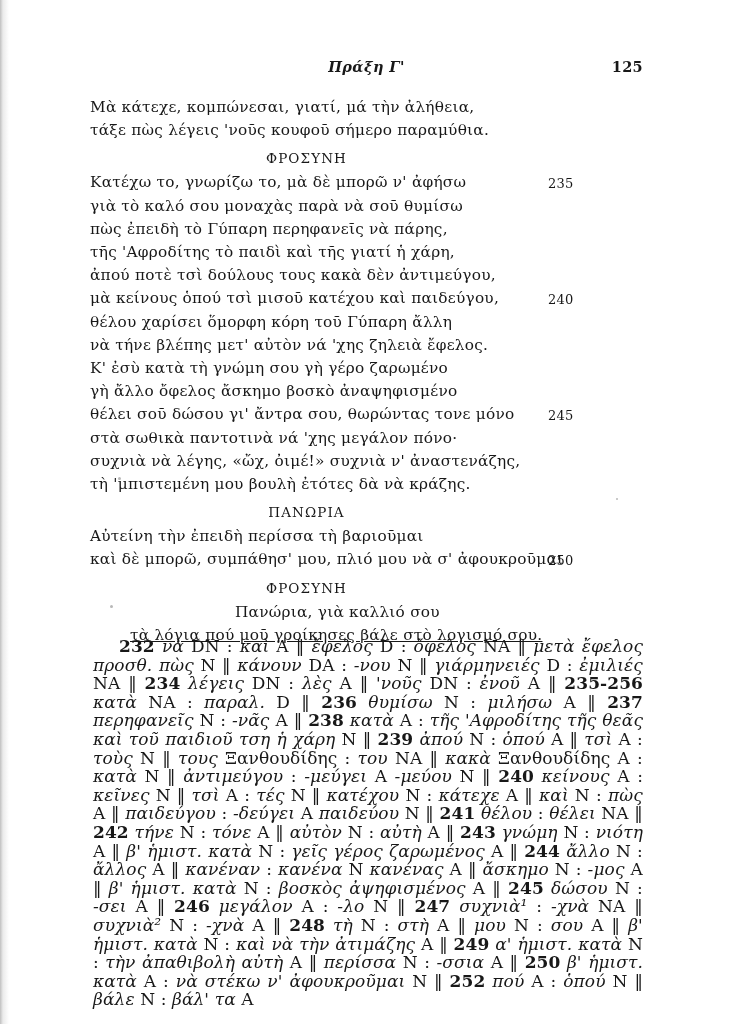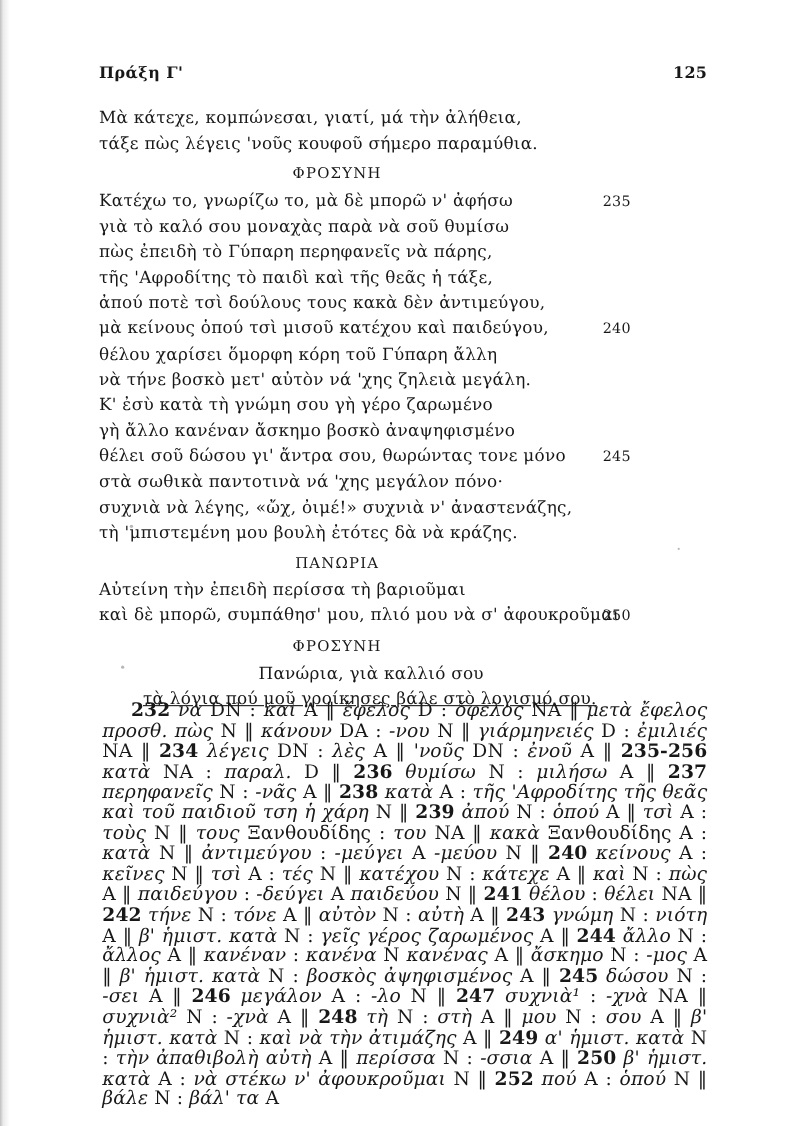--- a/index.html
+++ b/index.html
@@ -50,21 +50,22 @@
     left: 90px;
     top: 58px;
     width: 553px;
     height: 22px;
   }
   .rh-title {
     position: absolute;
     left: 0;
     top: 0;
     width: 553px;
-    text-align: left;
+    text-align: center;
+    font-style: italic;
     font-weight: bold;
     font-size: 14.5px;
     letter-spacing: 0.4px;
   }
   .rh-folio {
     position: absolute;
     right: 0;
     top: 0;
     font-weight: bold;
     font-size: 14.5px;
@@ -148,27 +149,27 @@
       <div class="verse-line"><span class="txt">Μὰ κάτεχε, κομπώνεσαι, γιατί, μά τὴν ἀλήθεια,</span><span class="lineno"></span></div>
       <div class="verse-line"><span class="txt">τάξε πὼς λέγεις 'νοῦς κουφοῦ σήμερο παραμύθια.</span><span class="lineno"></span></div>
     </div>
 
     <div class="speaker">ΦΡΟΣΥΝΗ</div>
 
     <div>
       <div class="verse-line"><span class="txt">Κατέχω το, γνωρίζω το, μὰ δὲ μπορῶ ν' ἀφήσω</span><span class="lineno">235</span></div>
       <div class="verse-line"><span class="txt">γιὰ τὸ καλό σου μοναχὰς παρὰ νὰ σοῦ θυμίσω</span><span class="lineno"></span></div>
       <div class="verse-line"><span class="txt">πὼς ἐπειδὴ τὸ Γύπαρη περηφανεῖς νὰ πάρης,</span><span class="lineno"></span></div>
-      <div class="verse-line"><span class="txt">τῆς 'Αφροδίτης τὸ παιδὶ καὶ τῆς θεᾶς ἡ τάξε,</span><span class="lineno"></span></div>
+      <div class="verse-line"><span class="txt">τῆς 'Αφροδίτης τὸ παιδὶ καὶ τῆς γιατί ἡ χάρη,</span><span class="lineno"></span></div>
       <div class="verse-line"><span class="txt">ἀπού ποτὲ τσὶ δούλους τους κακὰ δὲν ἀντιμεύγου,</span><span class="lineno"></span></div>
       <div class="verse-line"><span class="txt">μὰ κείνους ὁπού τσὶ μισοῦ κατέχου καὶ παιδεύγου,</span><span class="lineno">240</span></div>
       <div class="verse-line"><span class="txt">θέλου χαρίσει ὅμορφη κόρη τοῦ Γύπαρη ἄλλη</span><span class="lineno"></span></div>
-      <div class="verse-line"><span class="txt">νὰ τήνε βοσκὸ μετ' αὐτὸν νά 'χης ζηλειὰ μεγάλη.</span><span class="lineno"></span></div>
+      <div class="verse-line"><span class="txt">νὰ τήνε βλέπης μετ' αὐτὸν νά 'χης ζηλειὰ ἔφελος.</span><span class="lineno"></span></div>
       <div class="verse-line"><span class="txt">Κ' ἐσὺ κατὰ τὴ γνώμη σου γὴ γέρο ζαρωμένο</span><span class="lineno"></span></div>
-      <div class="verse-line"><span class="txt">γὴ ἄλλο κανέναν ἄσκημο βοσκὸ ἀναψηφισμένο</span><span class="lineno"></span></div>
+      <div class="verse-line"><span class="txt">γὴ ἄλλο ὄφελος ἄσκημο βοσκὸ ἀναψηφισμένο</span><span class="lineno"></span></div>
       <div class="verse-line"><span class="txt">θέλει σοῦ δώσου γι' ἄντρα σου, θωρώντας τονε μόνο</span><span class="lineno">245</span></div>
       <div class="verse-line"><span class="txt">στὰ σωθικὰ παντοτινὰ νά 'χης μεγάλον πόνο·</span><span class="lineno"></span></div>
       <div class="verse-line"><span class="txt">συχνιὰ νὰ λέγης, «ὤχ, ὀιμέ!» συχνιὰ ν' ἀναστενάζης,</span><span class="lineno"></span></div>
       <div class="verse-line"><span class="txt">τὴ 'μπιστεμένη μου βουλὴ ἐτότες δὰ νὰ κράζης.</span><span class="lineno"></span></div>
     </div>
 
     <div class="speaker">ΠΑΝΩΡΙΑ</div>
 
     <div>
       <div class="verse-line"><span class="txt">Αὐτείνη τὴν ἐπειδὴ περίσσα τὴ βαριοῦμαι</span><span class="lineno"></span></div>

